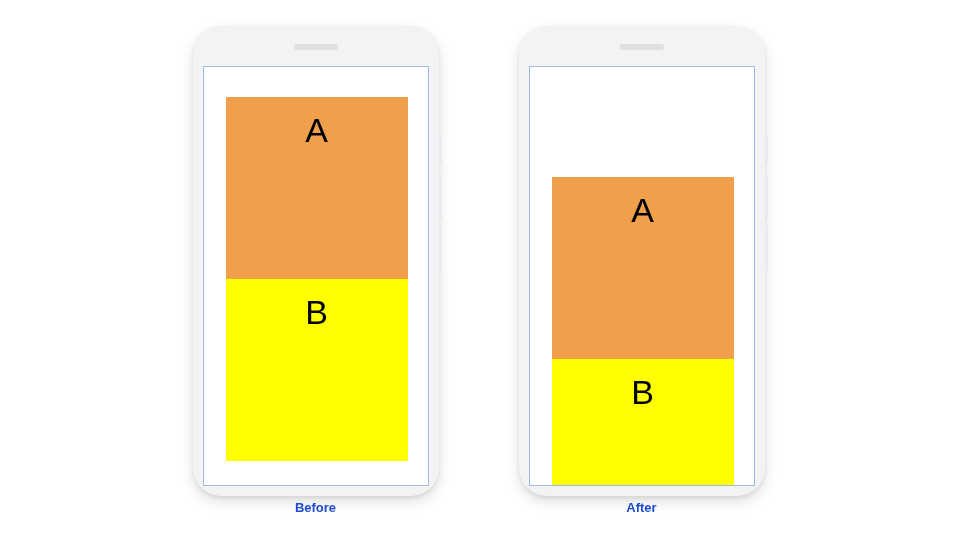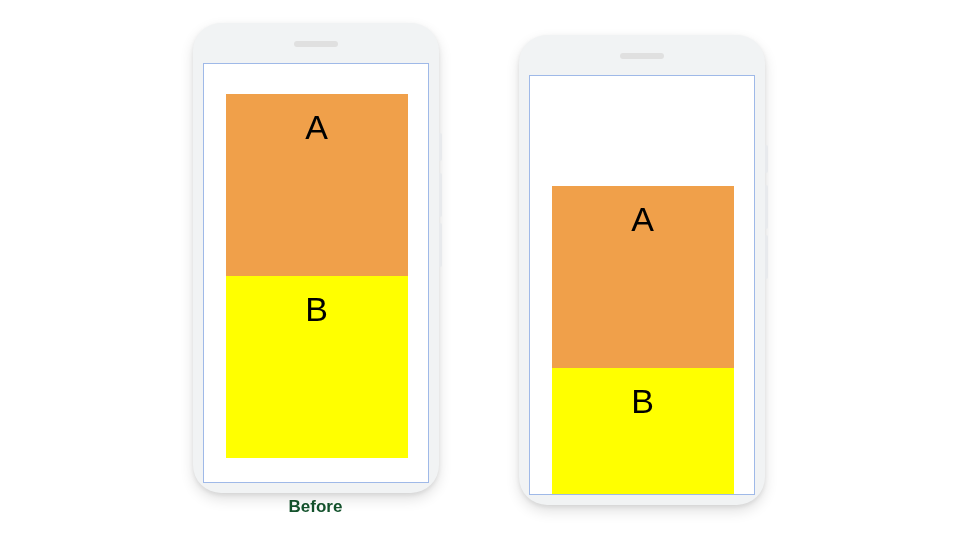--- a/index.html
+++ b/index.html
@@ -65,22 +65,22 @@
     font-weight: 400;
     color: #000;
     padding-top: 14px;
   }
   .block-a-before { top: 30px;  height: 182px; background: #f0a04a; }
   .block-b-before { top: 212px; height: 182px; background: #ffff00; }
   .block-a-after  { top: 110px; height: 182px; background: #f0a04a; }
   .block-b-after  { top: 292px; height: 182px; background: #ffff00; }
   .caption {
     font-weight: 700;
-    font-size: 17px;
-    color: #14532d;
+    font-size: 13px;
+    color: #1d4ed8;
     margin-top: 4px;
     text-align: center;
     width: 100%;
   }
 </style>
 </head>
 <body>
 
 <div class="phone-wrapper">
   <div class="phone">
@@ -100,13 +100,14 @@
   <div class="phone">
     <div class="speaker"></div>
     <div class="side-btn sb1"></div>
     <div class="side-btn sb2"></div>
     <div class="side-btn sb3"></div>
     <div class="screen">
       <div class="block block-a-after">A</div>
       <div class="block block-b-after">B</div>
     </div>
   </div>
+  <div class="caption">After</div>
 </div>
 
 </body></html>

